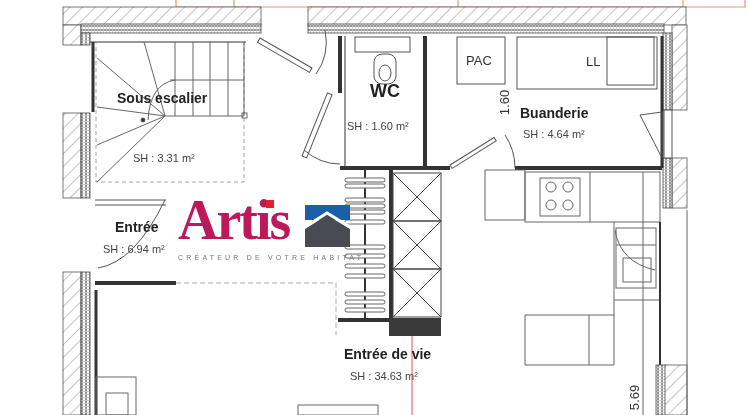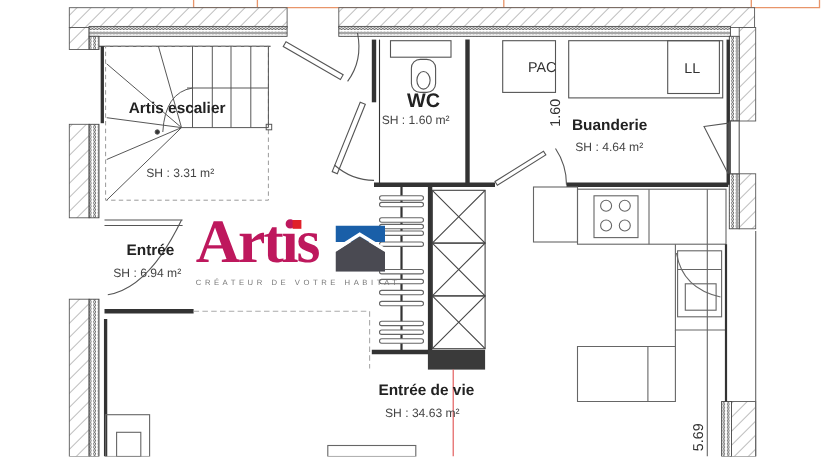--- a/index.html
+++ b/index.html
@@ -199,32 +199,32 @@
   <div class="logo-word">Artis</div>
   <div style="position:absolute;left:266px;top:200px;width:8px;height:8px;background:#e0202a;"></div>
   <svg style="position:absolute;left:305px;top:205px;" width="45" height="42" viewBox="0 0 45 42">
     <rect x="0" y="0" width="45" height="15" fill="#1a5fa8"></rect>
     <polygon points="0,42 0,24 22,10 45,24 45,42" fill="#4a4a52"></polygon>
     <polyline points="0,22 22,8 45,22" fill="none" stroke="#ffffff" stroke-width="3"></polyline>
   </svg>
   <div class="logo-tag">CRÉATEUR DE VOTRE HABITAT</div>
 </div>
 
-<div class="lbl room-name" style="left:117px;top:90px;">Artis escalier</div>
+<div class="lbl room-name" style="left:117px;top:90px;">Sous escalier</div>
 <div class="lbl room-area" style="left:133px;top:112px;margin-top:40px;">SH : 3.31 m²</div>
 
 <div class="lbl room-name" style="left:370px;top:81px;font-size:18px;">WC</div>
-<div class="lbl room-area" style="left:347px;top:104px;">SH : 1.60 m²</div>
+<div class="lbl room-area" style="left:347px;top:120px;">SH : 1.60 m²</div>
 
 <div class="lbl room-name" style="left:520px;top:105px;">Buanderie</div>
 <div class="lbl room-area" style="left:523px;top:128px;">SH : 4.64 m²</div>
 
 <div class="lbl room-name" style="left:115px;top:219px;">Entrée</div>
 <div class="lbl room-area" style="left:103px;top:243px;text-align:right;">SH : 6.94 m²</div>
 
 <div class="lbl room-name" style="left:344px;top:346px;">Entrée de vie</div>
 <div class="lbl room-area" style="left:350px;top:370px;">SH : 34.63 m²</div>
 
-<div class="lbl equip" style="left:466px;top:53px;margin-left:14px;">PAC</div>
-<div class="lbl equip" style="left:622px;top:54px;">LL</div>
+<div class="lbl equip" style="left:466px;top:53px;">PAC</div>
+<div class="lbl equip" style="left:586px;top:54px;">LL</div>
 
 <div class="lbl dim" style="left:492px;top:95px;">1.60</div>
 <div class="lbl dim" style="left:622px;top:390px;">5.69</div>
 
 </body></html>

